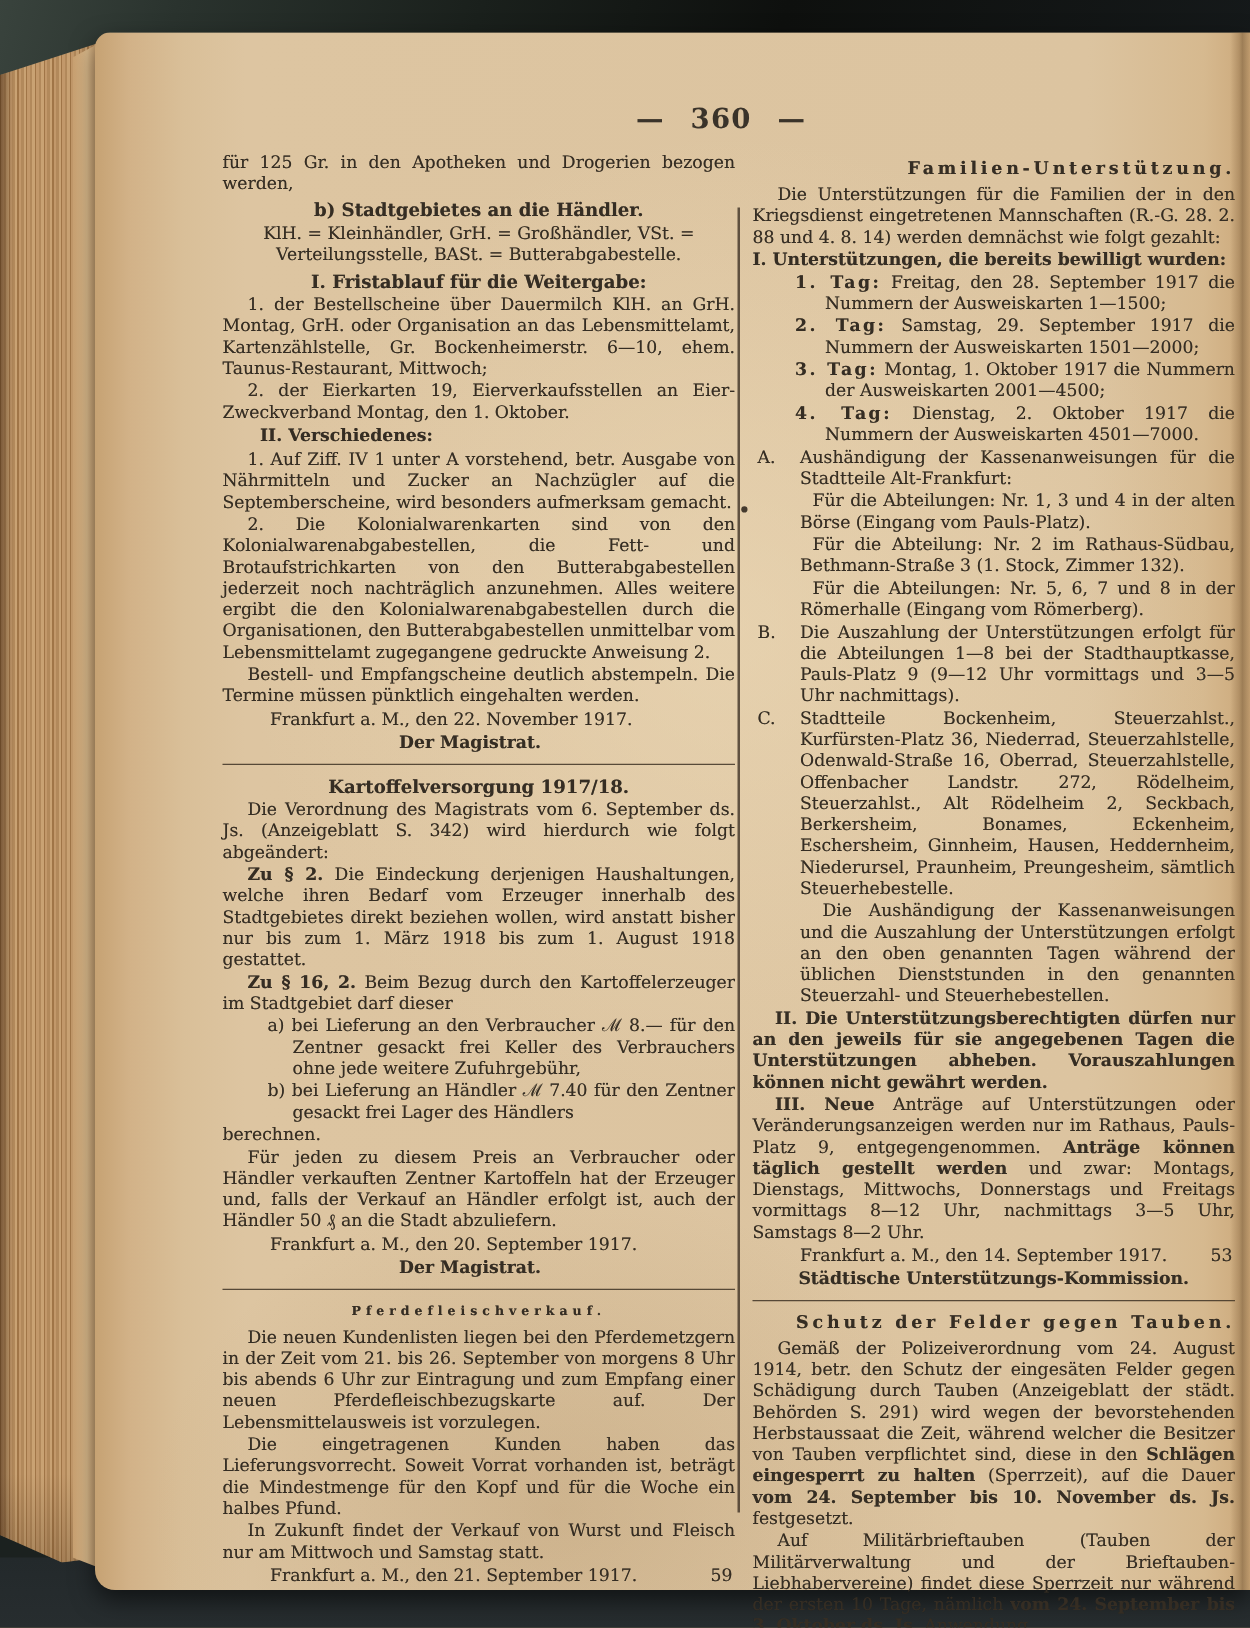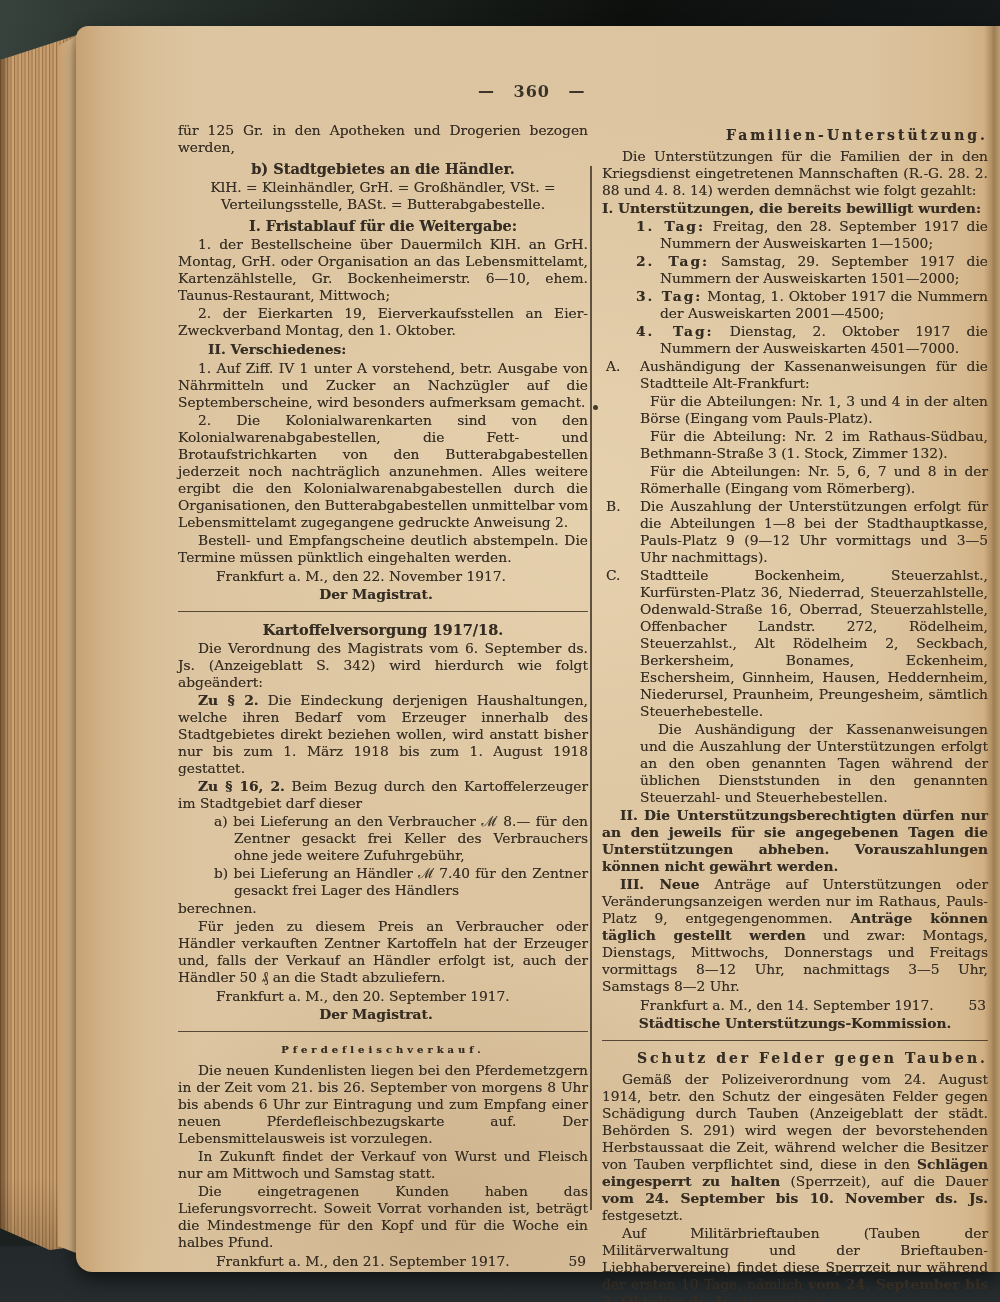--- a/index.html
+++ b/index.html
@@ -20,22 +20,22 @@
   .page{position:absolute;left:76px;top:26px;width:924px;height:1246px;
     border-radius:12px 0 0 16px;
     background:
       radial-gradient(ellipse 60% 45% at 55% 38%,rgba(240,222,188,.5),rgba(0,0,0,0) 70%),
       radial-gradient(ellipse 50% 30% at 40% 95%,rgba(150,115,70,.22),rgba(0,0,0,0) 70%),
       linear-gradient(90deg,#c6a273 0,#d2b288 28px,#d9bf98 70px,#ddc5a1 120px,#dcc4a0 86%,#d6b98f 96%,#cba87a 100%),
       #dac29d;
     box-shadow:0 8px 20px rgba(0,0,0,.55);}
   .page::after{content:"";position:absolute;right:0;top:0;bottom:0;width:16px;
     background:linear-gradient(90deg,rgba(0,0,0,0),rgba(115,82,45,.30) 45%,rgba(85,58,28,.40) 62%,rgba(160,120,75,.25));}
-  .page-header{position:absolute;top:56px;left:402px;width:180px;text-align:left;
-    font-size:16px;font-weight:bold;color:#3a332a;word-spacing:12px;letter-spacing:1px;}
+  .page-header{position:absolute;top:56px;left:389px;width:180px;text-align:right;
+    font-size:22px;font-weight:bold;color:#3a332a;word-spacing:12px;letter-spacing:1px;}
   .divider{position:absolute;left:514px;top:140px;width:2px;height:1044px;background:rgba(62,50,38,.8);}
   .ink-speck{position:absolute;left:517px;top:379px;width:5px;height:5px;border-radius:50%;background:#443a2e;}
   .col{position:absolute;top:96px;color:#352d23;font-size:13.8px;line-height:17px;text-align:justify;
     text-shadow:0 0 .5px rgba(53,45,35,.55);}
   .col-left{left:102px;width:410px;}
   .col-right{left:526px;width:386px;}
   p{margin:0 0 1px;}
   .ind{text-indent:20px;}
   .center{text-align:center;text-indent:0;}
   .h-center{font-weight:bold;text-align:center;margin:4px 0 2px;font-size:14.5px;}
@@ -95,22 +95,22 @@
       <p class="hang"><span>b)</span><span> bei Lieferung an Händler ℳ 7.40 für den Zentner gesackt frei Lager des Händlers</span></p>
       <p>berechnen.</p>
       <p class="ind">Für jeden zu diesem Preis an Verbraucher oder Händler verkauften Zentner Kartoffeln hat der Erzeuger und, falls der Verkauf an Händler erfolgt ist, auch der Händler 50 ₰ an die Stadt abzuliefern.</p>
       <p class="dateline"><span>Frankfurt a. M., den 20. September 1917.</span></p>
       <p class="sig">Der Magistrat.</p>
 
       <hr>
 
       <p class="h-title2">Pferdefleischverkauf.</p>
       <p class="ind">Die neuen Kundenlisten liegen bei den Pferdemetzgern in der Zeit vom 21. bis 26. September von morgens 8 Uhr bis abends 6 Uhr zur Eintragung und zum Empfang einer neuen Pferdefleischbezugskarte auf. Der Lebensmittelausweis ist vorzulegen.</p>
+      <p class="ind">Die eingetragenen Kunden haben das Lieferungsvorrecht. Soweit Vorrat vorhanden ist, beträgt die Mindestmenge für den Kopf und für die Woche ein halbes Pfund.</p>
       <p class="ind">In Zukunft findet der Verkauf von Wurst und Fleisch nur am Mittwoch und Samstag statt.</p>
-      <p class="ind">Die eingetragenen Kunden haben das Lieferungsvorrecht. Soweit Vorrat vorhanden ist, beträgt die Mindestmenge für den Kopf und für die Woche ein halbes Pfund.</p>
       <p class="dateline"><span class="mno">59</span><span>Frankfurt a. M., den 21. September 1917.</span></p>
     </div>
 
     <div class="col col-right">
       <p class="h-title">Familien-Unterstützung.</p>
       <p class="ind">Die Unterstützungen für die Familien der in den Kriegsdienst eingetretenen Mannschaften (R.-G. 28. 2. 88 und 4. 8. 14) werden demnächst wie folgt gezahlt:</p>
       <p class="b">I. Unterstützungen, die bereits bewilligt wurden:</p>
 
       <p class="day"><span class="lbl b">1. Tag:</span><span> Freitag, den 28. September 1917 die Nummern der Ausweiskarten 1—1500;</span></p>
       <p class="day"><span class="lbl b">2. Tag:</span><span> Samstag, 29. September 1917 die Nummern der Ausweiskarten 1501—2000;</span></p>

